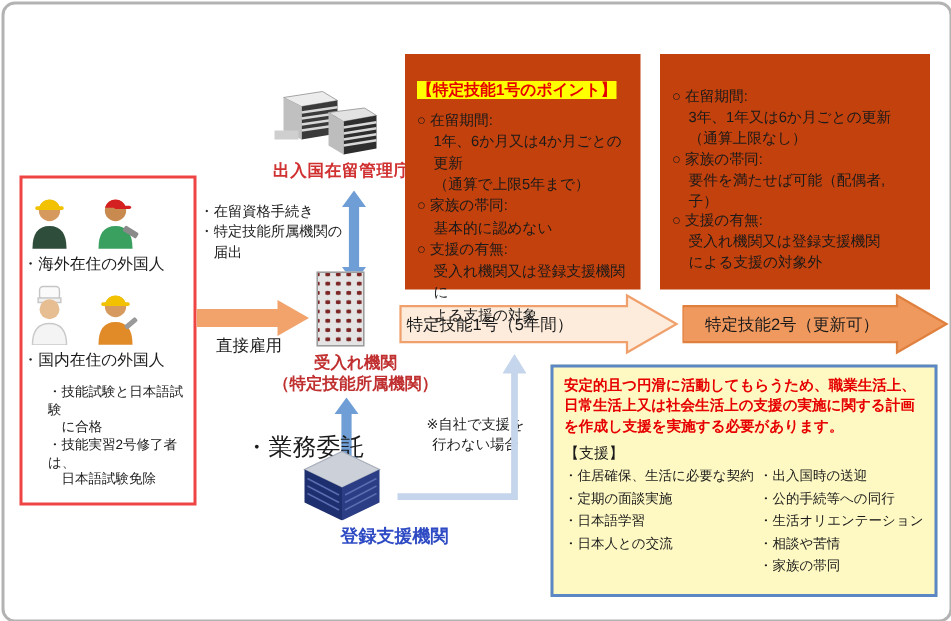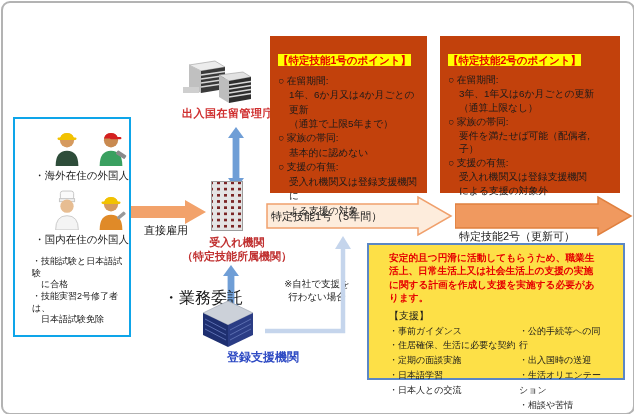--- a/index.html
+++ b/index.html
@@ -7,49 +7,49 @@
     position:relative;width:630px;height:410px;margin:1px;
     border:2px solid #b3b3b3;border-radius:9px;background:#fff;
     font-family:"Liberation Sans","DejaVu Sans",sans-serif;
     color:#1a1a1a;overflow:hidden;
   }
   .abs{position:absolute;}
   .pre{white-space:pre-line;}
   
   .left-box{
     left:10px;top:114px;width:114px;height:216px;
-    border:2px solid #0ea5e9;background:#fff;
-    display:flex;flex-direction:column;align-items:flex-end;
+    border:2px solid #ef4444;background:#fff;
+    display:flex;flex-direction:column;align-items:flex-start;
   }
   .icon-row{display:flex;gap:8px;margin-top:7px;}
   .group-label{font-size:10.5px;margin-top:3px;}
   .left-notes{font-size:9px;line-height:1.3;margin-top:9px;align-self:flex-start;padding-left:17px;}
   
   .imm-label{left:179px;top:103px;font-size:11px;font-weight:bold;color:#d03030;letter-spacing:.5px;}
   .imm-note{left:130px;top:132px;font-size:9.5px;line-height:1.4;color:#222;}
   
   .direct-label{left:141px;top:220px;font-size:11px;}
   .accept-label{left:168px;top:233px;width:132px;text-align:center;color:#c03030;font-size:11px;line-height:1.25;font-weight:bold;}
   .outsrc-label{left:160px;top:285px;font-size:16px;text-align:center;}
   .support-org-label{left:184px;top:346px;color:#2f4bc4;font-size:12px;font-weight:bold;margin-left:40px;}
   .cond-note{left:270px;top:274px;width:88px;text-align:center;font-size:9.5px;line-height:1.4;color:#222;}
   
   .flow1-label{left:268px;top:206px;width:140px;text-align:left;font-size:11px;}
-  .flow2-label{left:456px;top:206px;width:138px;text-align:left;font-size:11px;margin-top:20px;}
+  .flow2-label{left:456px;top:206px;width:138px;text-align:center;font-size:11px;}
   
   .point-box{background:#c2410c;padding:17px 8px;box-sizing:border-box;font-size:9.8px;line-height:1.48;}
   .pb1{left:267px;top:33px;width:157px;height:157px;}
   .pb2{left:437px;top:33px;width:180px;height:157px;line-height:1.42;}
   .pb-title{display:inline;background:#ffff00;color:#e60000;font-weight:bold;font-size:10.5px;}
   .pb-items{margin-top:5px;}
   .pb-body{padding-left:11px;}
   
   .support-box{
-    left:364px;top:240px;width:258px;height:137px;box-sizing:border-box;
-    border:2px solid #5b87c5;background:#fde047;padding:6px 20px;
+    left:364px;top:240px;width:258px;height:155px;box-sizing:border-box;
+    border:2px solid #5b87c5;background:#fef9c3;padding:6px 7px;
   }
   .support-intro{color:#e60000;font-weight:bold;font-size:9.7px;line-height:1.38;}
   .support-heading{font-size:10px;margin-top:4px;}
   .support-cols{display:flex;margin-top:1px;font-size:9px;line-height:1.65;}
   .support-col-left{width:130px;}
   .support-col-right{flex:1;}
   
   .bldg-office{
     width:30px;height:48px;background-color:#e4e4e4;border:1px solid #9d9d9d;
     background-image:radial-gradient(#7c2626 1.6px,transparent 1.8px);
@@ -134,20 +134,23 @@
   </div>
   <div class="abs imm-label">出入国在留管理庁</div>
 
   <div class="abs" style="left:225px;top:124px;">
     <svg width="16" height="62" viewBox="0 0 16 62">
       <polygon points="8,0 0,11 16,11" fill="#6f9ed6"></polygon>
       <rect x="4.6" y="10" width="6.8" height="42" fill="#6f9ed6"></rect>
       <polygon points="8,62 0,51 16,51" fill="#6f9ed6"></polygon>
     </svg>
   </div>
+  <div class="abs imm-note pre">・在留資格手続き
+・特定技能所属機関の
+　届出</div>
 
   <div class="abs" style="left:128px;top:197px;">
     <svg width="76" height="24" viewBox="0 0 76 24">
       <polygon points="0,6 54,6 54,0 75,12 54,24 54,18 0,18" fill="#f2a26b"></polygon>
     </svg>
   </div>
   <div class="abs direct-label">直接雇用</div>
 
   <div class="abs" style="left:208px;top:178px;">
     <div class="bldg-office"></div>
@@ -212,47 +215,45 @@
 （通算で上限5年まで）</div>
       <div>○ 家族の帯同:</div>
       <div class="pb-body pre">基本的に認めない</div>
       <div>○ 支援の有無:</div>
       <div class="pb-body pre">受入れ機関又は登録支援機関に
 よる支援の対象</div>
     </div>
   </div>
 
   <div class="abs point-box pb2">
-    <span class="pb-title">【特定技能2号のポイント】</span>
     <div class="pb-items">
       <div>○ 在留期間:</div>
       <div class="pb-body pre">3年、1年又は6か月ごとの更新
 （通算上限なし）</div>
       <div>○ 家族の帯同:</div>
       <div class="pb-body pre">要件を満たせば可能（配偶者, 子）</div>
       <div>○ 支援の有無:</div>
       <div class="pb-body pre">受入れ機関又は登録支援機関
 による支援の対象外</div>
     </div>
   </div>
 
   <div class="abs support-box">
     <div class="support-intro">安定的且つ円滑に活動してもらうため、職業生活上、日常生活上又は社会生活上の支援の実施に関する計画を作成し支援を実施する必要があります。</div>
     <div class="support-heading">【支援】</div>
     <div class="support-cols">
       <div class="support-col-left">
-        <div>・事前ガイダンス</div>
         <div>・住居確保、生活に必要な契約</div>
         <div>・定期の面談実施</div>
         <div>・日本語学習</div>
         <div>・日本人との交流</div>
       </div>
       <div class="support-col-right">
+        <div>・出入国時の送迎</div>
         <div>・公的手続等への同行</div>
-        <div>・出入国時の送迎</div>
         <div>・生活オリエンテーション</div>
         <div>・相談や苦情</div>
         <div>・家族の帯同</div>
       </div>
     </div>
   </div>
 
 </div>
 
 </body></html>

